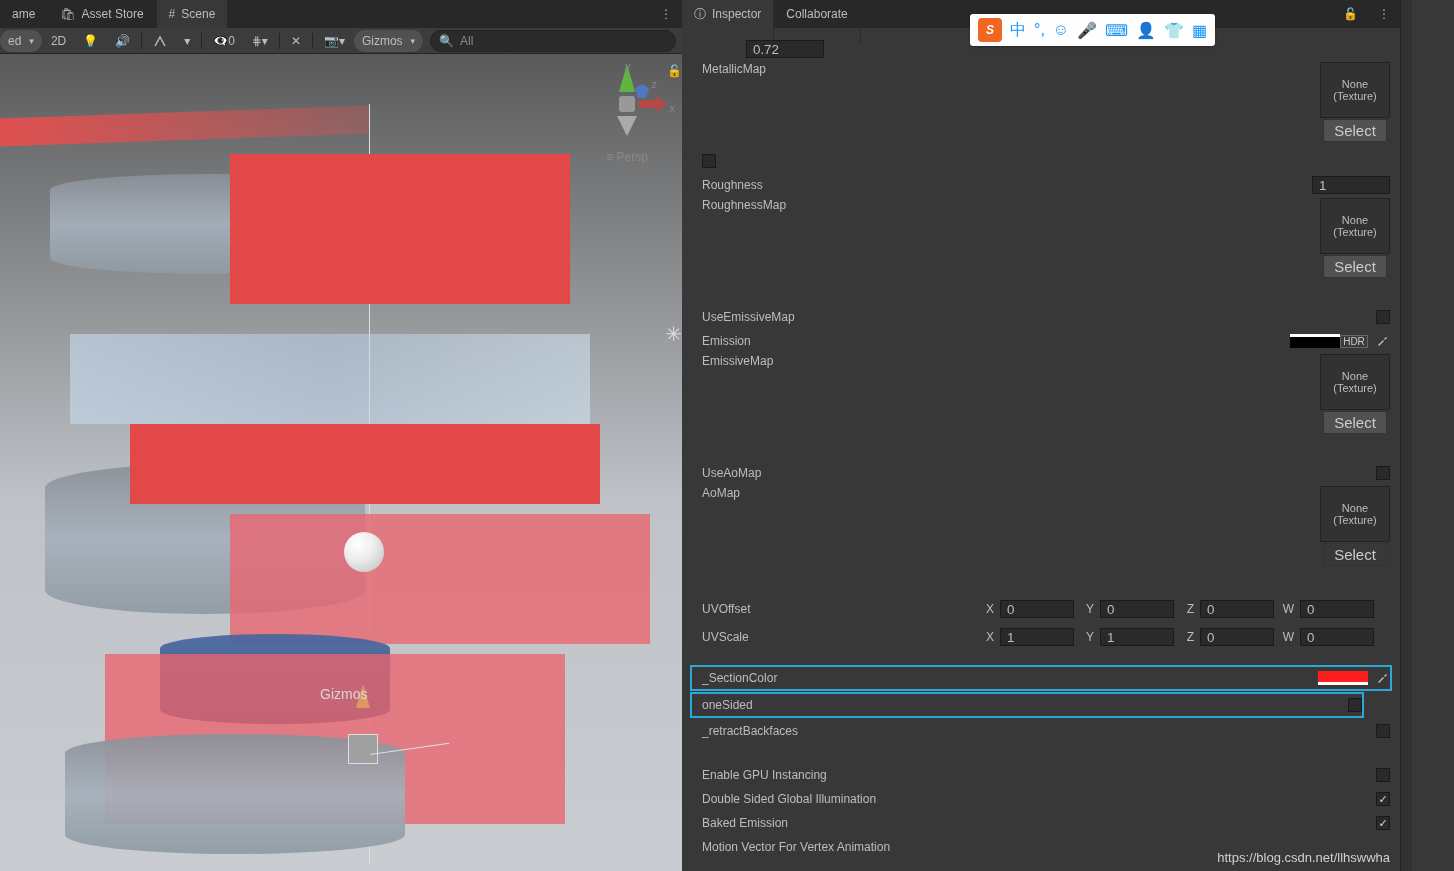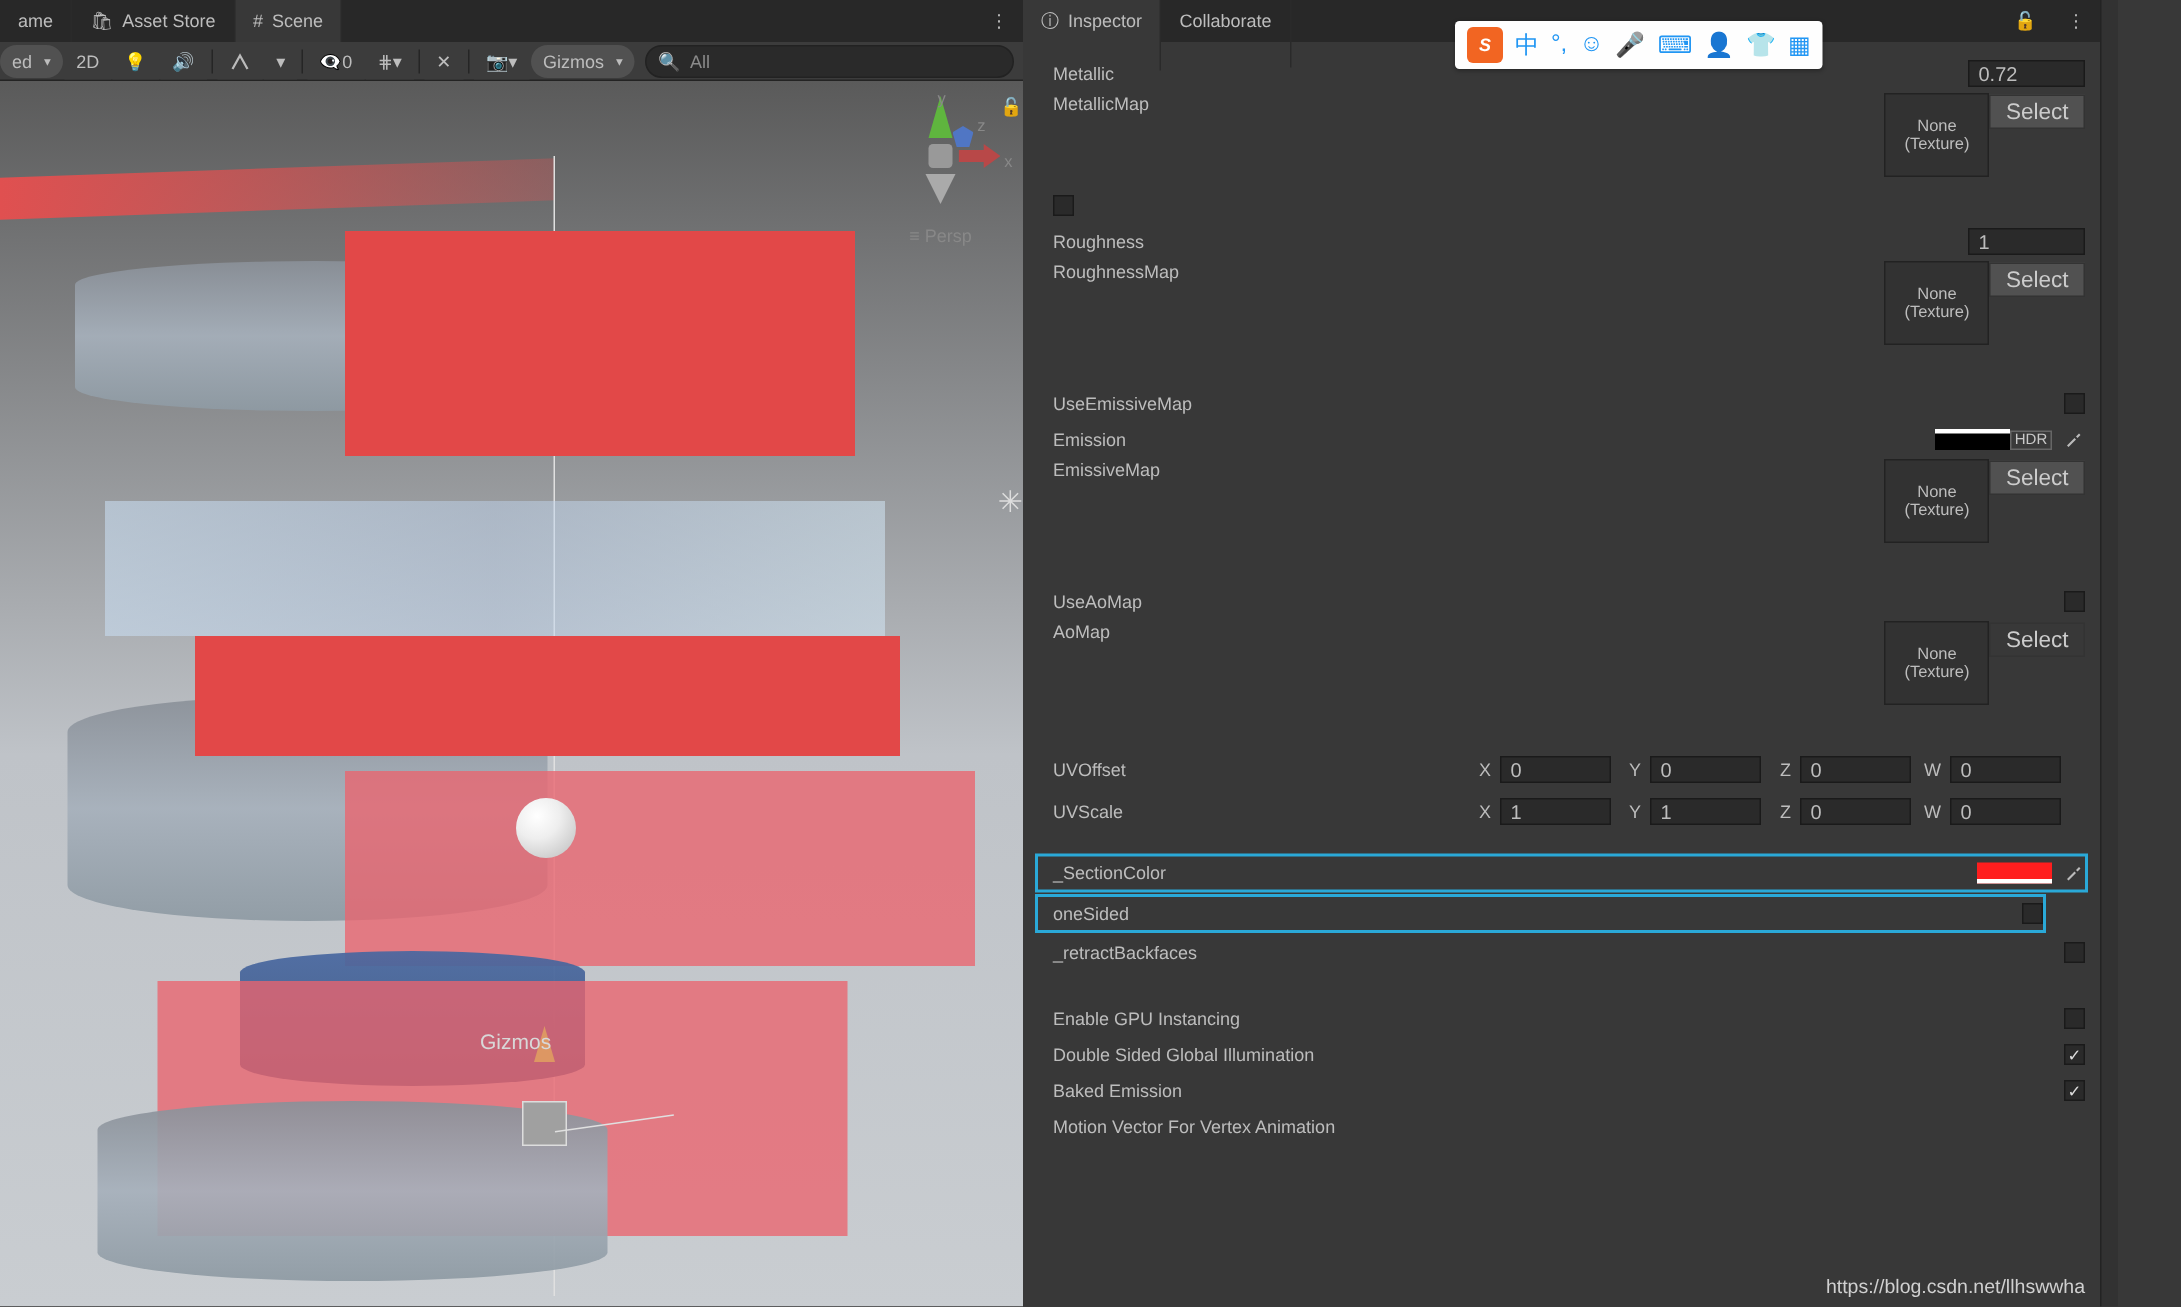--- a/index.html
+++ b/index.html
@@ -53,23 +53,23 @@
 .red-strip { position: absolute; top: 58px; left: 0; width: 370px; height: 28px; background: linear-gradient(90deg, #e05050, rgba(224,80,80,0.3)); transform: skewY(-2deg); }
 
 .ime-bar { position: absolute; top: 14px; left: 288px; display: flex; gap: 8px; background: #fefefe; padding: 4px 8px; border-radius: 3px; align-items: center; box-shadow: 0 1px 3px rgba(0,0,0,0.3); }
 .ime-logo { width: 24px; height: 24px; background: #f26522; border-radius: 4px; color: #fff; font-weight: bold; display: flex; align-items: center; justify-content: center; font-style: italic; }
 .ime-ic { color: #2196f3; font-size: 16px; }
 
 .inspector-body { flex: 1; overflow-y: auto; padding: 8px 10px; }
 .prop-row { display: flex; align-items: center; height: 22px; margin: 2px 0; padding-left: 10px; }
 .prop-label { flex: 1; color: #bdbdbd; }
 .prop-checkbox { width: 14px; height: 14px; background: #2a2a2a; border: 1px solid #1a1a1a; display: flex; align-items: center; justify-content: center; color: #ddd; font-size: 11px; }
-.prop-input { width: 78px; background: #2a2a2a; border: 1px solid #1a1a1a; color: #bdbdbd; padding: 2px 6px; height: 18px; }
+.prop-input { width: 78px; background: #2a2a2a; border: 1px solid #1a1a1a; color: #bdbdbd; padding: 2px 6px; height: 18px; margin-left: 44px; }
 .texture-slot { width: 70px; height: 56px; background: #323232; border: 1px solid #222; display: flex; flex-direction: column; align-items: center; justify-content: center; color: #bdbdbd; font-size: 11px; margin-left: auto; }
-.texture-slot-wrap { display: flex; flex-direction: row; align-items: flex-start; margin-bottom: 6px; }
+.texture-slot-wrap { display: flex; flex-direction: column; align-items: center; margin-bottom: 6px; }
 .select-btn { background: #515151; border: 1px solid #333; padding: 2px 10px; font-size: 15px; color: #ccc; margin-top: 1px; }
 .select-btn.dark { background: #383838; }
 
 .vec4-row { display: flex; align-items: center; height: 22px; margin: 6px 0; padding-left: 10px; gap: 6px; }
 .vec4-row .prop-label { flex: 0 0 272px; }
 .vec-lbl { color: #bdbdbd; width: 14px; text-align: right; }
 .vec-input { width: 74px; background: #2a2a2a; border: 1px solid #1a1a1a; color: #bdbdbd; padding: 2px 6px; height: 18px; }
 
 .color-swatch { width: 50px; height: 14px; display: flex; }
 .color-swatch .top { flex: 1; }
@@ -192,21 +192,20 @@
     <span class="ime-ic">🎤</span>
     <span class="ime-ic">⌨</span>
     <span class="ime-ic">👤</span>
     <span class="ime-ic">👕</span>
     <span class="ime-ic">▦</span>
   </div>
 
   <div class="inspector-body">
 
     <div class="prop-row">
-      <span class="prop-label">Metallic</span>
       <input class="prop-input" value="0.72" style="">
     </div>
     <div class="prop-row" style="align-items:flex-start;height:auto;">
       <span class="prop-label">MetallicMap</span>
       <div class="texture-slot-wrap">
         <div class="texture-slot">
           <span>None</span>
           <span>(Texture)</span>
         </div>
         <div class="select-btn">Select</div>

